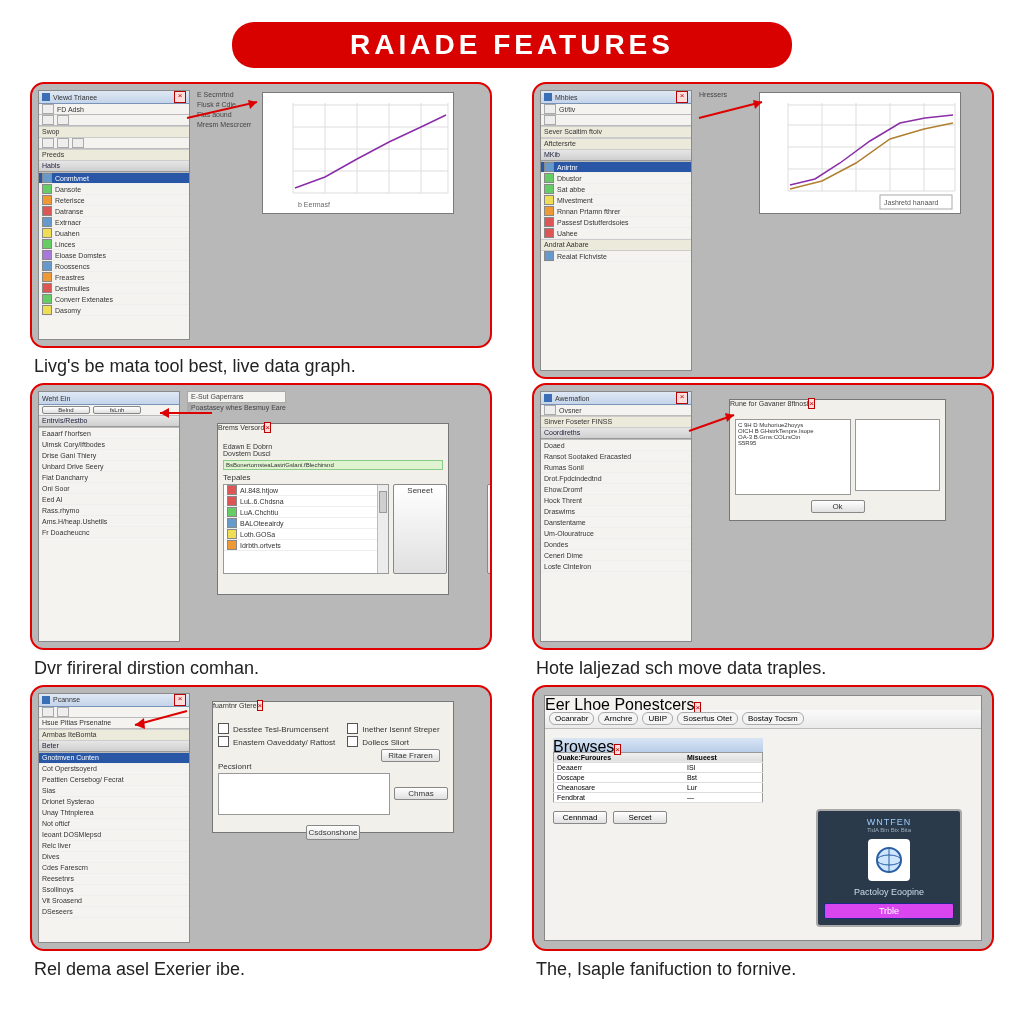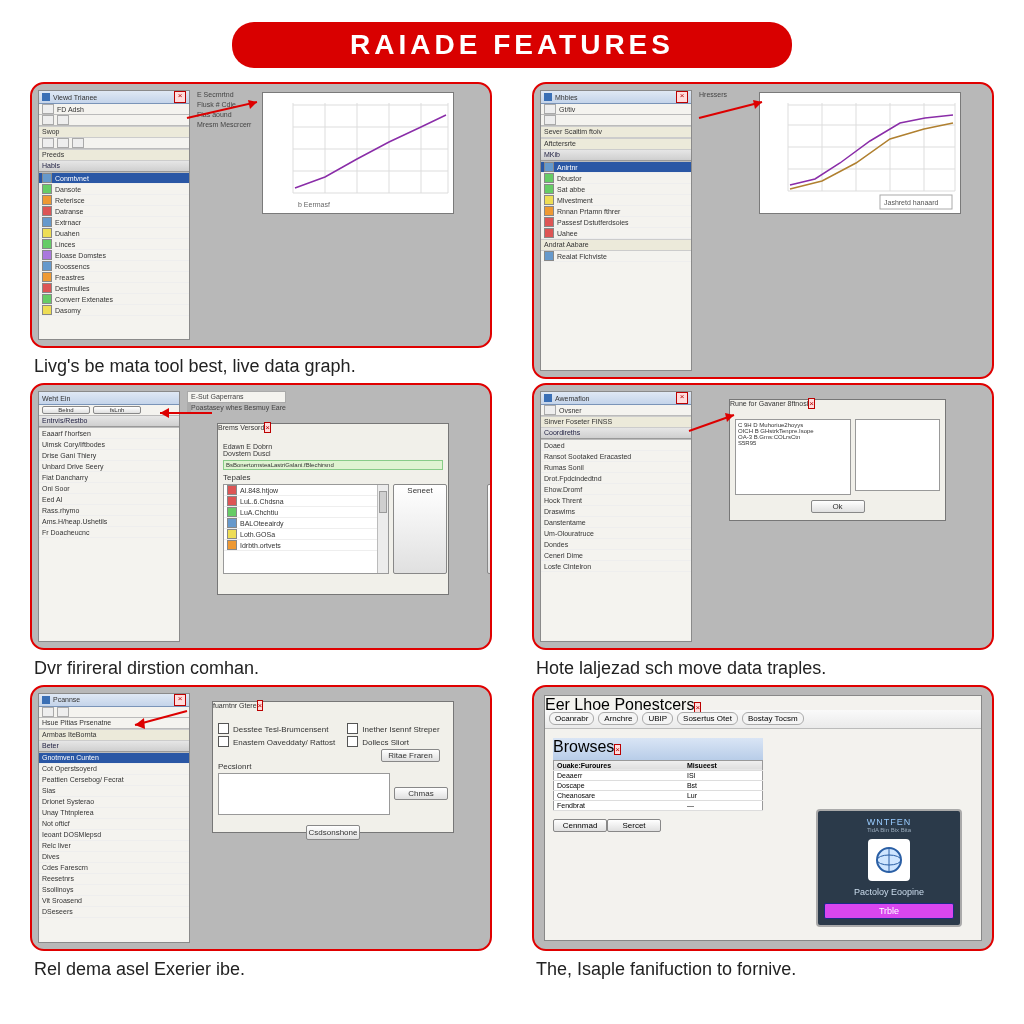--- a/index.html
+++ b/index.html
@@ -540,21 +540,21 @@
   <div style="position:absolute;left:10px;right:10px;top:8px;bottom:8px;background:#f3f2ee;border:1px solid #888">
     <div class="titlebar" style="height:14px"><span class="tbicon"></span><span class="tbtext">Eer Lhoe  Ponestcers</span><span class="tbclose">×</span></div>
     <div class="barhdr">
       <span class="barbtn">Ocanrabr</span>
       <span class="barbtn">Arnchre</span>
       <span class="barbtn">UBIP</span>
       <span class="barbtn">Sosertus Otet</span>
       <span class="barbtn">Bostay Tocsm</span>
     </div>
     <div style="position:absolute;left:8px;top:42px;width:210px">
-      <div class="titlebar" style="height:22px;background:linear-gradient(#d9e5f5,#b8cde8)"><span class="tbtext">Browses</span><span class="tbclose">×</span></div>
+      <div class="titlebar" style="height:14px;background:linear-gradient(#d9e5f5,#b8cde8)"><span class="tbtext">Browses</span><span class="tbclose">×</span></div>
       <table class="tabl">
         <tbody>
                   <tr>
                     <th>Ouake:Furoures</th>
                     <th>Misueest</th>
                   </tr>
         <tr>
                     <td>Deaaerr</td>
                     <td>ISl</td>
                   </tr>
@@ -565,21 +565,21 @@
         <tr>
                     <td>Cheanosare</td>
                     <td>Lur</td>
                   </tr>
         <tr>
                     <td>Fendbrat</td>
                     <td>—</td>
                   </tr>
       </tbody>
               </table>
-      <div style="display:flex;gap:0;margin-top:8px">
+      <div style="display:flex;gap:6px;margin-top:8px">
         <span class="btn">Cennmad</span>
         <span class="btn">Sercet</span>
       </div>
     </div>
   </div>
   <div class="device" style="right:30px;bottom:22px;width:130px">
     <div style="color:#9cf;font-size:9px;letter-spacing:1px">WNTFEN</div>
     <div style="color:#9ab;font-size:6px">TidA Bin Bix Bita</div>
     <div class="sq">
       <svg width="30" height="30">

